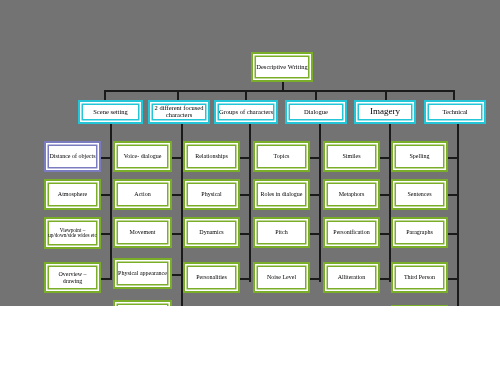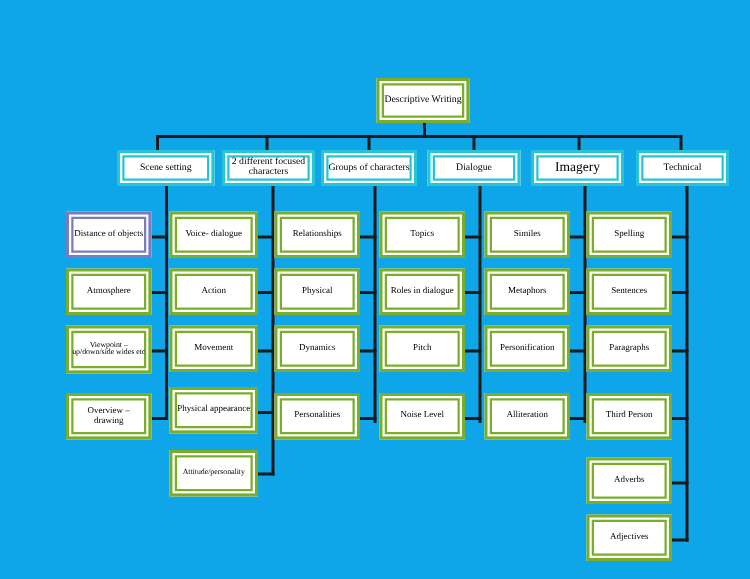--- a/index.html
+++ b/index.html
@@ -3,22 +3,22 @@
 <meta charset="utf-8">
 <style>
   html, body {
     margin: 0;
     padding: 0;
     background: #ffffff;
   }
   #canvas {
     position: relative;
     width: 500px;
-    height: 386px;
-    background: #0ea5e9;
+    height: 306px;
+    background: #737373;
     overflow: hidden;
     font-family: "Liberation Serif", serif;
   }
 
   
   .line {
     position: absolute;
     background: #1a1a1a;
   }
   .line.h { height: 2px; }

